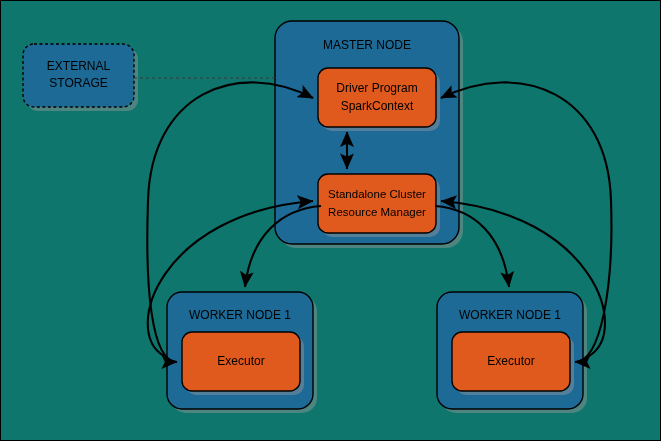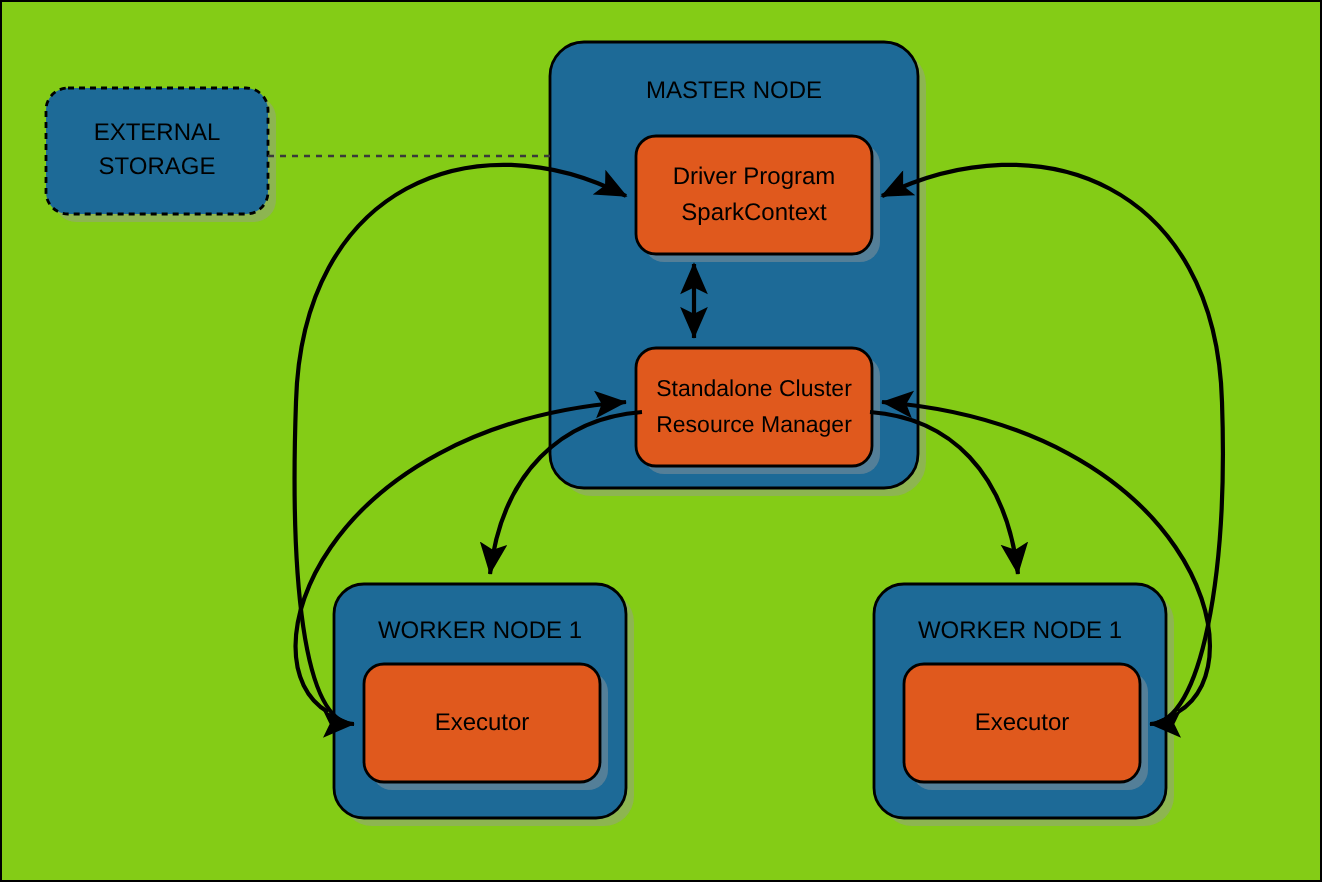--- a/index.html
+++ b/index.html
@@ -7,21 +7,21 @@
     padding: 0;
     background: #ffffff;
   }
   body {
     font-family: "Liberation Sans", sans-serif;
   }
   #canvas {
     position: relative;
     width: 661px;
     height: 441px;
-    background: #84cc16;
+    background: #0f766e;
     box-sizing: border-box;
     border: 1px solid #000000;
     overflow: hidden;
   }
   #diagram {
     position: absolute;
     left: 0;
     top: 0;
     width: 661px;
     height: 441px;

